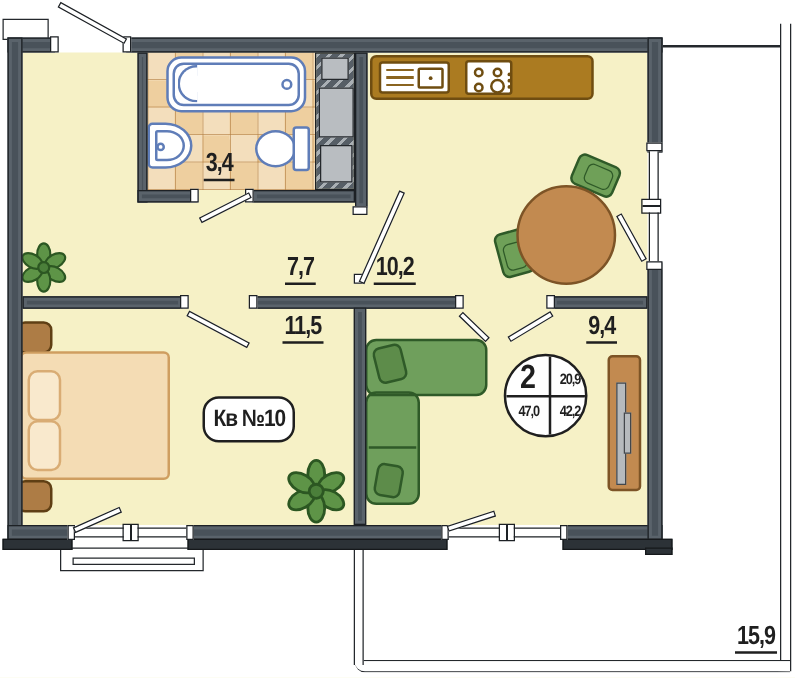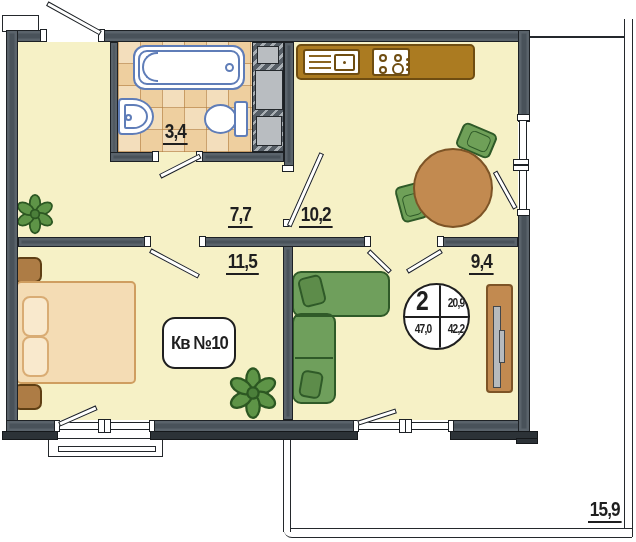--- a/index.html
+++ b/index.html
@@ -222,21 +222,21 @@
   <div class="lf" style="left:59px;top:421px;width:41px;transform:rotate(-24deg);"></div>
   <div class="lf" style="left:358px;top:420px;width:40px;transform:rotate(-18deg);"></div>
 
   <div class="area-label" style="left:163px;top:120px;">3,4</div>
   <div class="area-label" style="left:228px;top:203px;">7,7</div>
   <div class="area-label" style="left:299px;top:203px;">10,2</div>
   <div class="area-label" style="left:226px;top:250px;">11,5</div>
   <div class="area-label" style="left:469px;top:250px;">9,4</div>
   <div class="area-label" style="left:588px;top:498px;">15,9</div>
 
-  <div class="kv-box" style="left:162px;top:317px;width:74px;height:52px;">
+  <div class="kv-box" style="left:162px;top:317px;width:74px;height:37px;">
     <span class="kv-text">Кв №10</span>
   </div>
 
   <div class="stamp" style="left:403px;top:283px;width:67px;height:67px;">
     <div class="stamp-line" style="left:34px;top:0;width:2px;height:67px;"></div>
     <div class="stamp-line" style="left:0;top:31px;width:67px;height:2px;"></div>
     <div class="stamp-cell" style="left:0;top:1px;width:34px;height:30px;font-size:27px;">2</div>
     <div class="stamp-cell" style="left:36px;top:6px;width:30px;height:24px;font-size:12px;">20,9</div>
     <div class="stamp-cell" style="left:2px;top:33px;width:32px;height:22px;font-size:12px;">47,0</div>
     <div class="stamp-cell" style="left:36px;top:33px;width:30px;height:22px;font-size:12px;">42,2</div>

